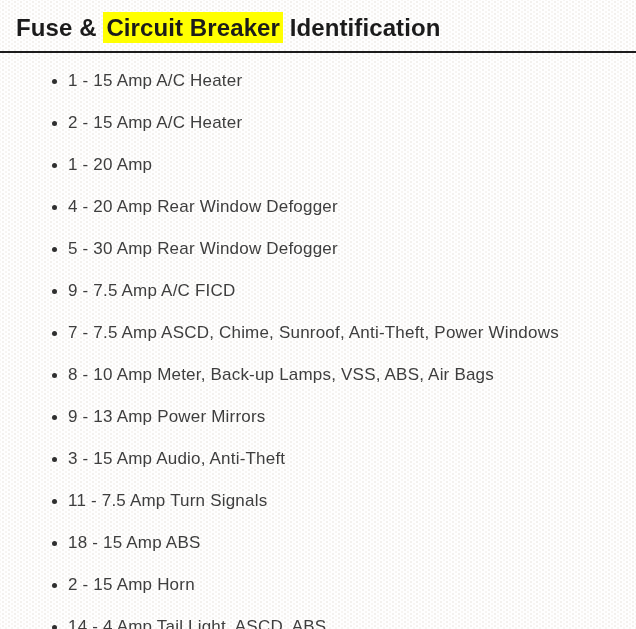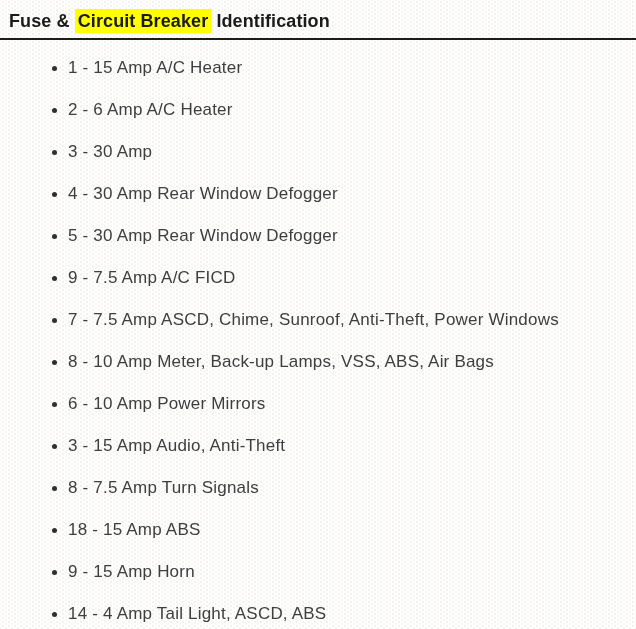--- a/index.html
+++ b/index.html
@@ -17,22 +17,22 @@
     background-image:
       radial-gradient(#f3f1ee 1px, rgba(0,0,0,0) 1px),
       radial-gradient(#f7f5f2 1px, rgba(0,0,0,0) 1px);
     background-size: 6px 4px, 6px 4px;
     background-position: 0 0, 3px 2px;
   }
   .page-header {
     padding: 5px 6px 0 5px;
   }
   h1.page-title {
-    margin: 4px;
-    font-size: 18px;
+    margin: 11px;
+    font-size: 24px;
     line-height: 24px;
     font-weight: bold;
     color: #1b1b1b;
     letter-spacing: 0.1px;
   }
   .title-highlight {
     background-color: #ffff00;
     padding: 2px 3px;
   }
   .title-divider {
@@ -65,51 +65,51 @@
   <h1 class="page-title"><span>Fuse &amp; </span><span class="title-highlight">Circuit Breaker</span><span> Identification</span></h1>
 </header>
 
 <hr class="title-divider">
 
 <ul class="fuse-list">
     <li>
     <span>1 - 15 Amp A/C Heater</span>
   </li>
     <li>
-    <span>2 - 6 Amp A/C Heater</span>
+    <span>2 - 15 Amp A/C Heater</span>
   </li>
     <li>
-    <span>3 - 30 Amp</span>
+    <span>1 - 20 Amp</span>
   </li>
     <li>
-    <span>4 - 30 Amp Rear Window Defogger</span>
+    <span>4 - 20 Amp Rear Window Defogger</span>
   </li>
     <li>
     <span>5 - 30 Amp Rear Window Defogger</span>
   </li>
     <li>
     <span>9 - 7.5 Amp A/C FICD</span>
   </li>
     <li>
     <span>7 - 7.5 Amp ASCD, Chime, Sunroof, Anti-Theft, Power Windows</span>
   </li>
     <li>
     <span>8 - 10 Amp Meter, Back-up Lamps, VSS, ABS, Air Bags</span>
   </li>
     <li>
-    <span>6 - 10 Amp Power Mirrors</span>
+    <span>9 - 13 Amp Power Mirrors</span>
   </li>
     <li>
     <span>3 - 15 Amp Audio, Anti-Theft</span>
   </li>
     <li>
-    <span>8 - 7.5 Amp Turn Signals</span>
+    <span>11 - 7.5 Amp Turn Signals</span>
   </li>
     <li>
     <span>18 - 15 Amp ABS</span>
   </li>
     <li>
-    <span>9 - 15 Amp Horn</span>
+    <span>2 - 15 Amp Horn</span>
   </li>
     <li>
     <span>14 - 4 Amp Tail Light, ASCD, ABS</span>
   </li>
   </ul>
 
 </body></html>

